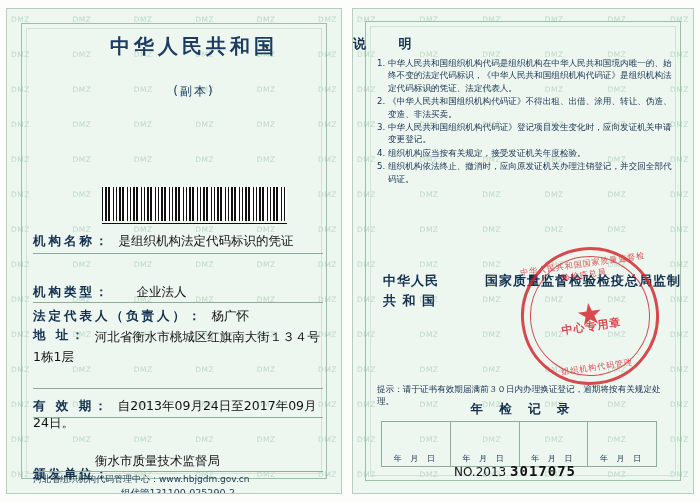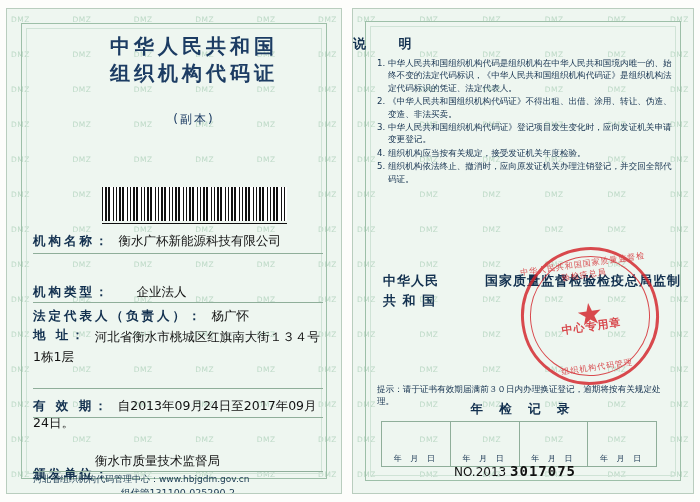--- a/index.html
+++ b/index.html
@@ -300,31 +300,30 @@
         </div>
       </div>
 
     <div class="frame l-frame"></div>
     <div class="frame2" style="left:19px;top:19px;right:19px;bottom:19px;"></div>
 
     <div class="content">
 
       <div class="title-zone">
         <div class="t1">中华人民共和国</div>
-        <div class="t2">组织机构代码证</div>
         <div class="t3">(副本)</div>
       </div>
 
 
       <div class="barcode"></div>
       <div class="barcode-line"></div>
 
       <div class="row" style="top:224px;">
         <span class="lbl">机构名称：</span>
-        <span class="val hand" style="margin-left:4px;">衡水广杯新能源科技有限公司</span>
+        <span class="val hand" style="margin-left:4px;">是组织机构法定代码标识的凭证</span>
       </div>
       <div class="hline" style="left:26px;right:18px;top:244px;"></div>
 
       <div class="row" style="top:275px;">
         <span class="lbl">机构类型：</span>
         <span class="val hand" style="margin-left:22px;">企业法人</span>
       </div>
       <div class="hline" style="left:26px;right:18px;top:293px;"></div>
 
       <div class="row" style="top:299px;">

